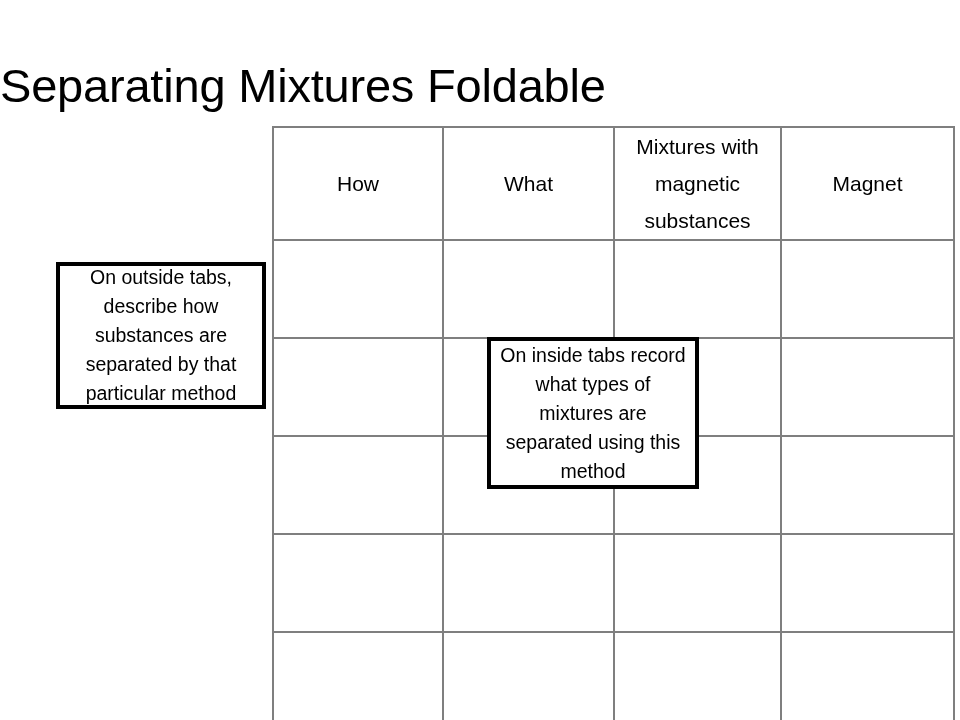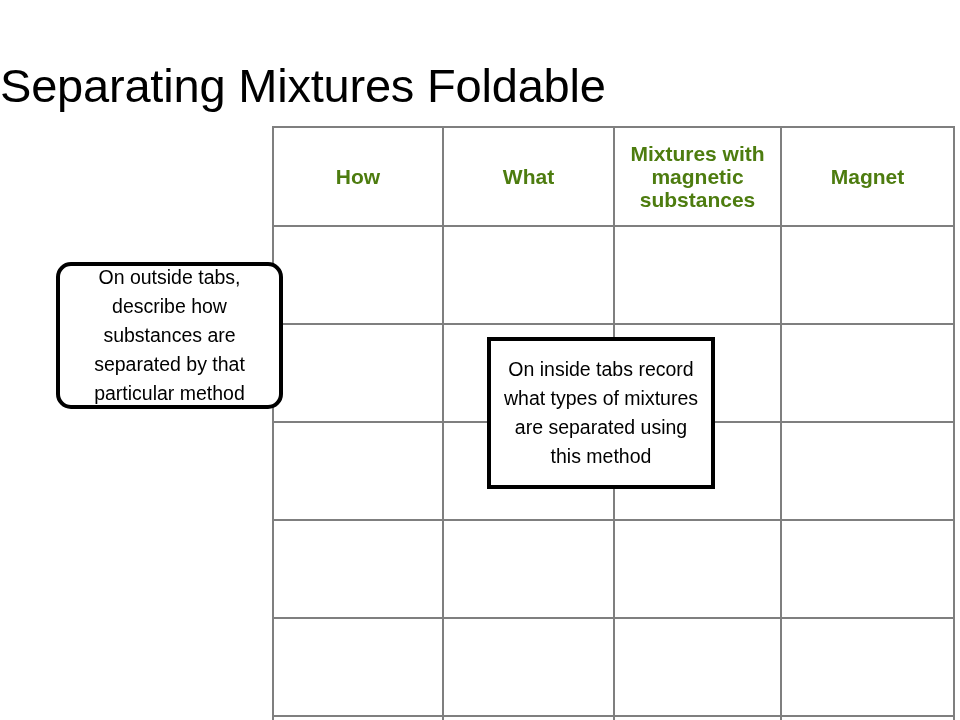--- a/index.html
+++ b/index.html
@@ -41,23 +41,23 @@
     height: 577px;
     border-collapse: collapse;
     table-layout: fixed;
   }
   #foldable-table td {
     border: 2px solid #7f7f7f;
     padding: 0 4px;
     text-align: center;
     vertical-align: middle;
     font-size: 21px;
-    line-height: 23px;
-    font-weight: 700;
-    color: #4d7c0f;
+    line-height: 37px;
+    font-weight: 400;
+    color: #000000;
   }
   #foldable-table tr.header-row td {
     height: 97px;
   }
   #foldable-table tr.body-row td {
     height: 96px;
   }
   .col-how     { width: 160px; }
   .col-what    { width: 161px; }
   .col-mixtures{ width: 157px; }
@@ -74,28 +74,27 @@
     justify-content: center;
     text-align: center;
     font-size: 19.5px;
     line-height: 29px;
     color: #000000;
     padding: 2px 8px;
   }
   #callout-outside-tabs {
     left: 56px;
     top: 262px;
-    width: 227px;
+    width: 210px;
     height: 147px;
-    border-radius: 15px;
   }
   #callout-inside-tabs {
     left: 487px;
     top: 337px;
-    width: 228px;
+    width: 212px;
     height: 152px;
   }
   .callout-text {
     display: block;
     width: 100%;
   }
 </style>
 </head>
 <body>
 

